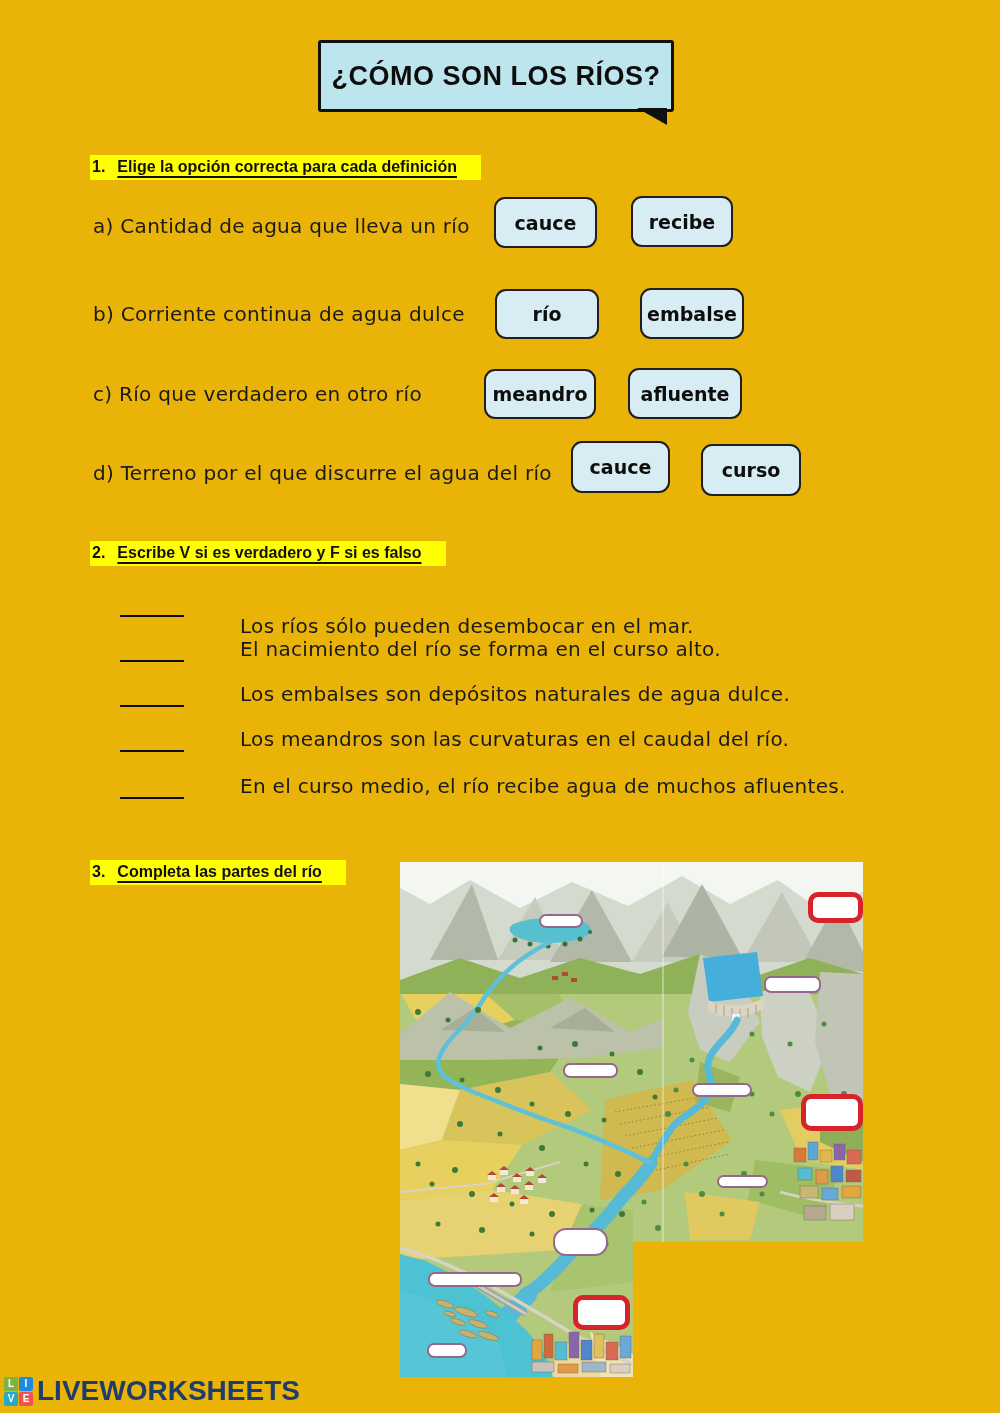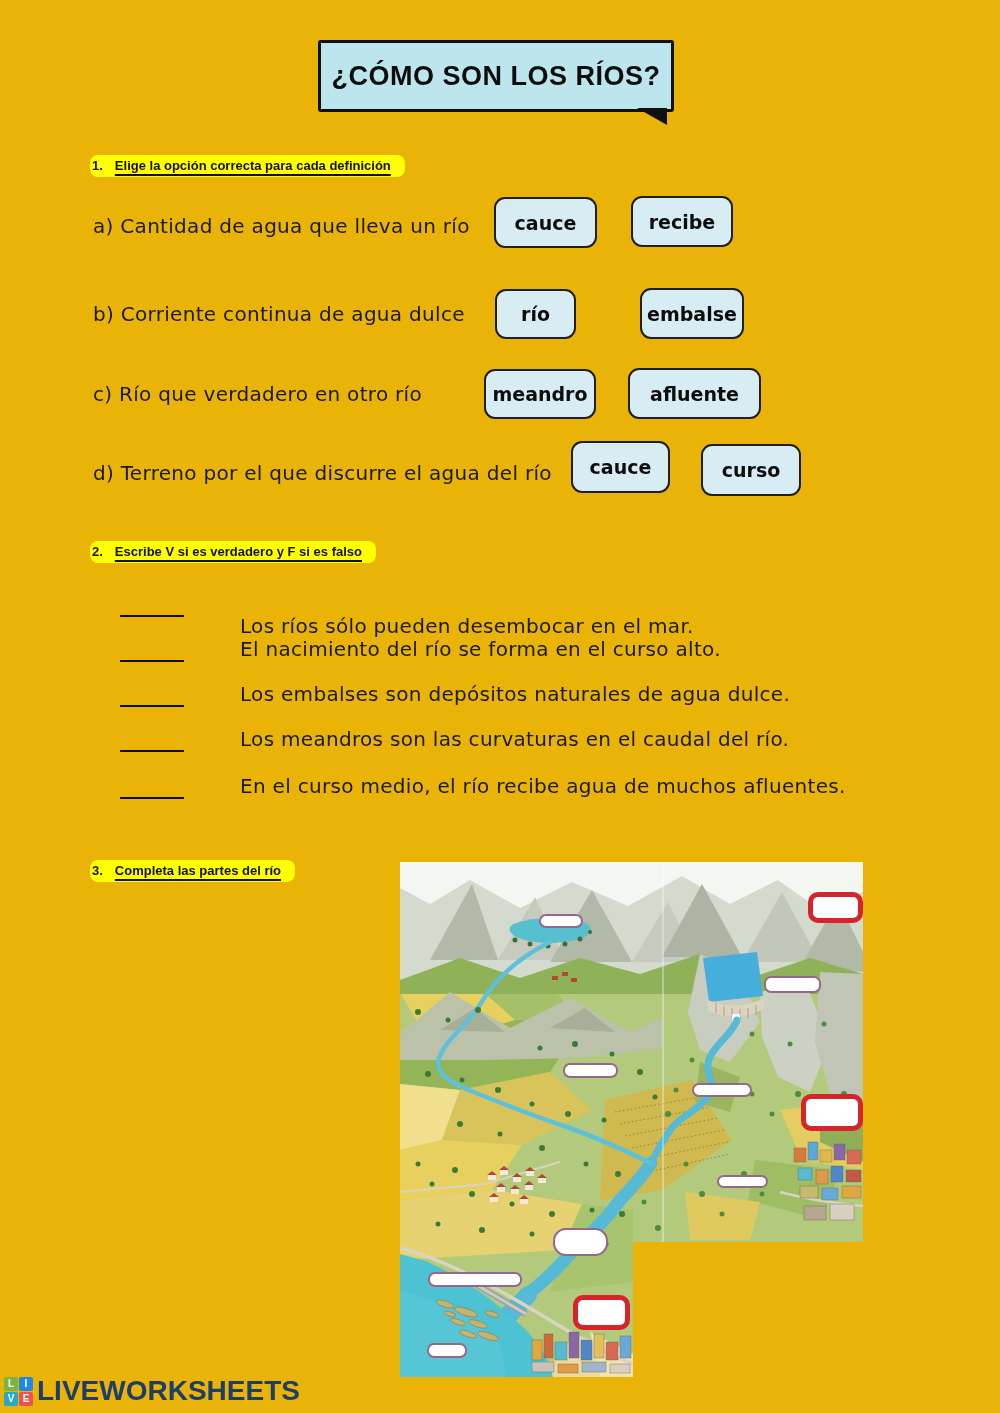--- a/index.html
+++ b/index.html
@@ -17,44 +17,44 @@
   }
   .title-text { font-size:27px; font-weight:800; letter-spacing:0.5px; color:#0d0d0d; }
   .title-tail {
     position:absolute; right:4px; bottom:-16px; width:0; height:0;
     border-top:17px solid #101010; border-left:30px solid transparent;
   }
 
   
   .sec-heading {
     position:absolute; background:#ffff00; color:#111;
-    font-size:13px; font-weight:700; padding:3px 14px 4px 2px; white-space:nowrap;border-radius:8px;
+    font-size:16px; font-weight:700; padding:3px 24px 4px 2px; white-space:nowrap;
   }
   .sec-num { margin-right:12px; }
   .sec-text { text-decoration:underline; text-underline-offset:4px; text-decoration-thickness:2px; }
   .h1 { left:90px; top:155px; }
   .h2 { left:90px; top:541px;text-align:center; }
   .h3 { left:90px; top:860px; }
 
   
   .def-label { position:absolute; left:93px; font-size:20px; color:#1a1a1a; letter-spacing:0.3px; white-space:nowrap; }
   .la { top:214px; } .lb { top:302px;text-align:right; } .lc { top:382px; } .ld { top:461px; }
 
   .opt {
     position:absolute; background:#d8edf3; border:2px solid #1f1f1f; border-radius:11px;
     display:flex; align-items:center; justify-content:center;
     font-family:"DejaVu Sans", sans-serif; font-weight:700; font-size:19px; color:#0d0d0d;
     box-sizing:border-box; cursor:pointer;
   }
   .a1 { left:494px; top:197px; width:103px; height:51px; }
   .a2 { left:631px; top:196px; width:102px; height:51px; }
-  .b1 { left:495px; top:289px; width:81px; height:50px; }
+  .b1 { left:495px; top:289px; width:104px; height:50px; }
   .b2 { left:640px; top:288px; width:104px; height:51px; }
   .c1 { left:484px; top:369px; width:112px; height:50px; }
-  .c2 { left:628px; top:368px; width:133px; height:51px; }
+  .c2 { left:628px; top:368px; width:114px; height:51px; }
   .d1 { left:571px; top:441px; width:99px;  height:52px; }
   .d2 { left:701px; top:444px; width:100px; height:52px; }
 
   
   .vf-line { position:absolute; left:120px; width:64px; height:0; border-bottom:2px solid #0d0d0d; cursor:text; }
   .st-text { position:absolute; left:240px; font-size:20px; color:#1a1a1a; letter-spacing:0.3px; white-space:nowrap; }
   .s1t { top:592px;margin-top:22px; } .s2t { top:637px; } .s3t { top:682px; } .s4t { top:727px; } .s5t { top:774px; }
   .s1l { top:615px; } .s2l { top:660px; } .s3l { top:705px; } .s4l { top:750px; } .s5l { top:797px; }
 
   

